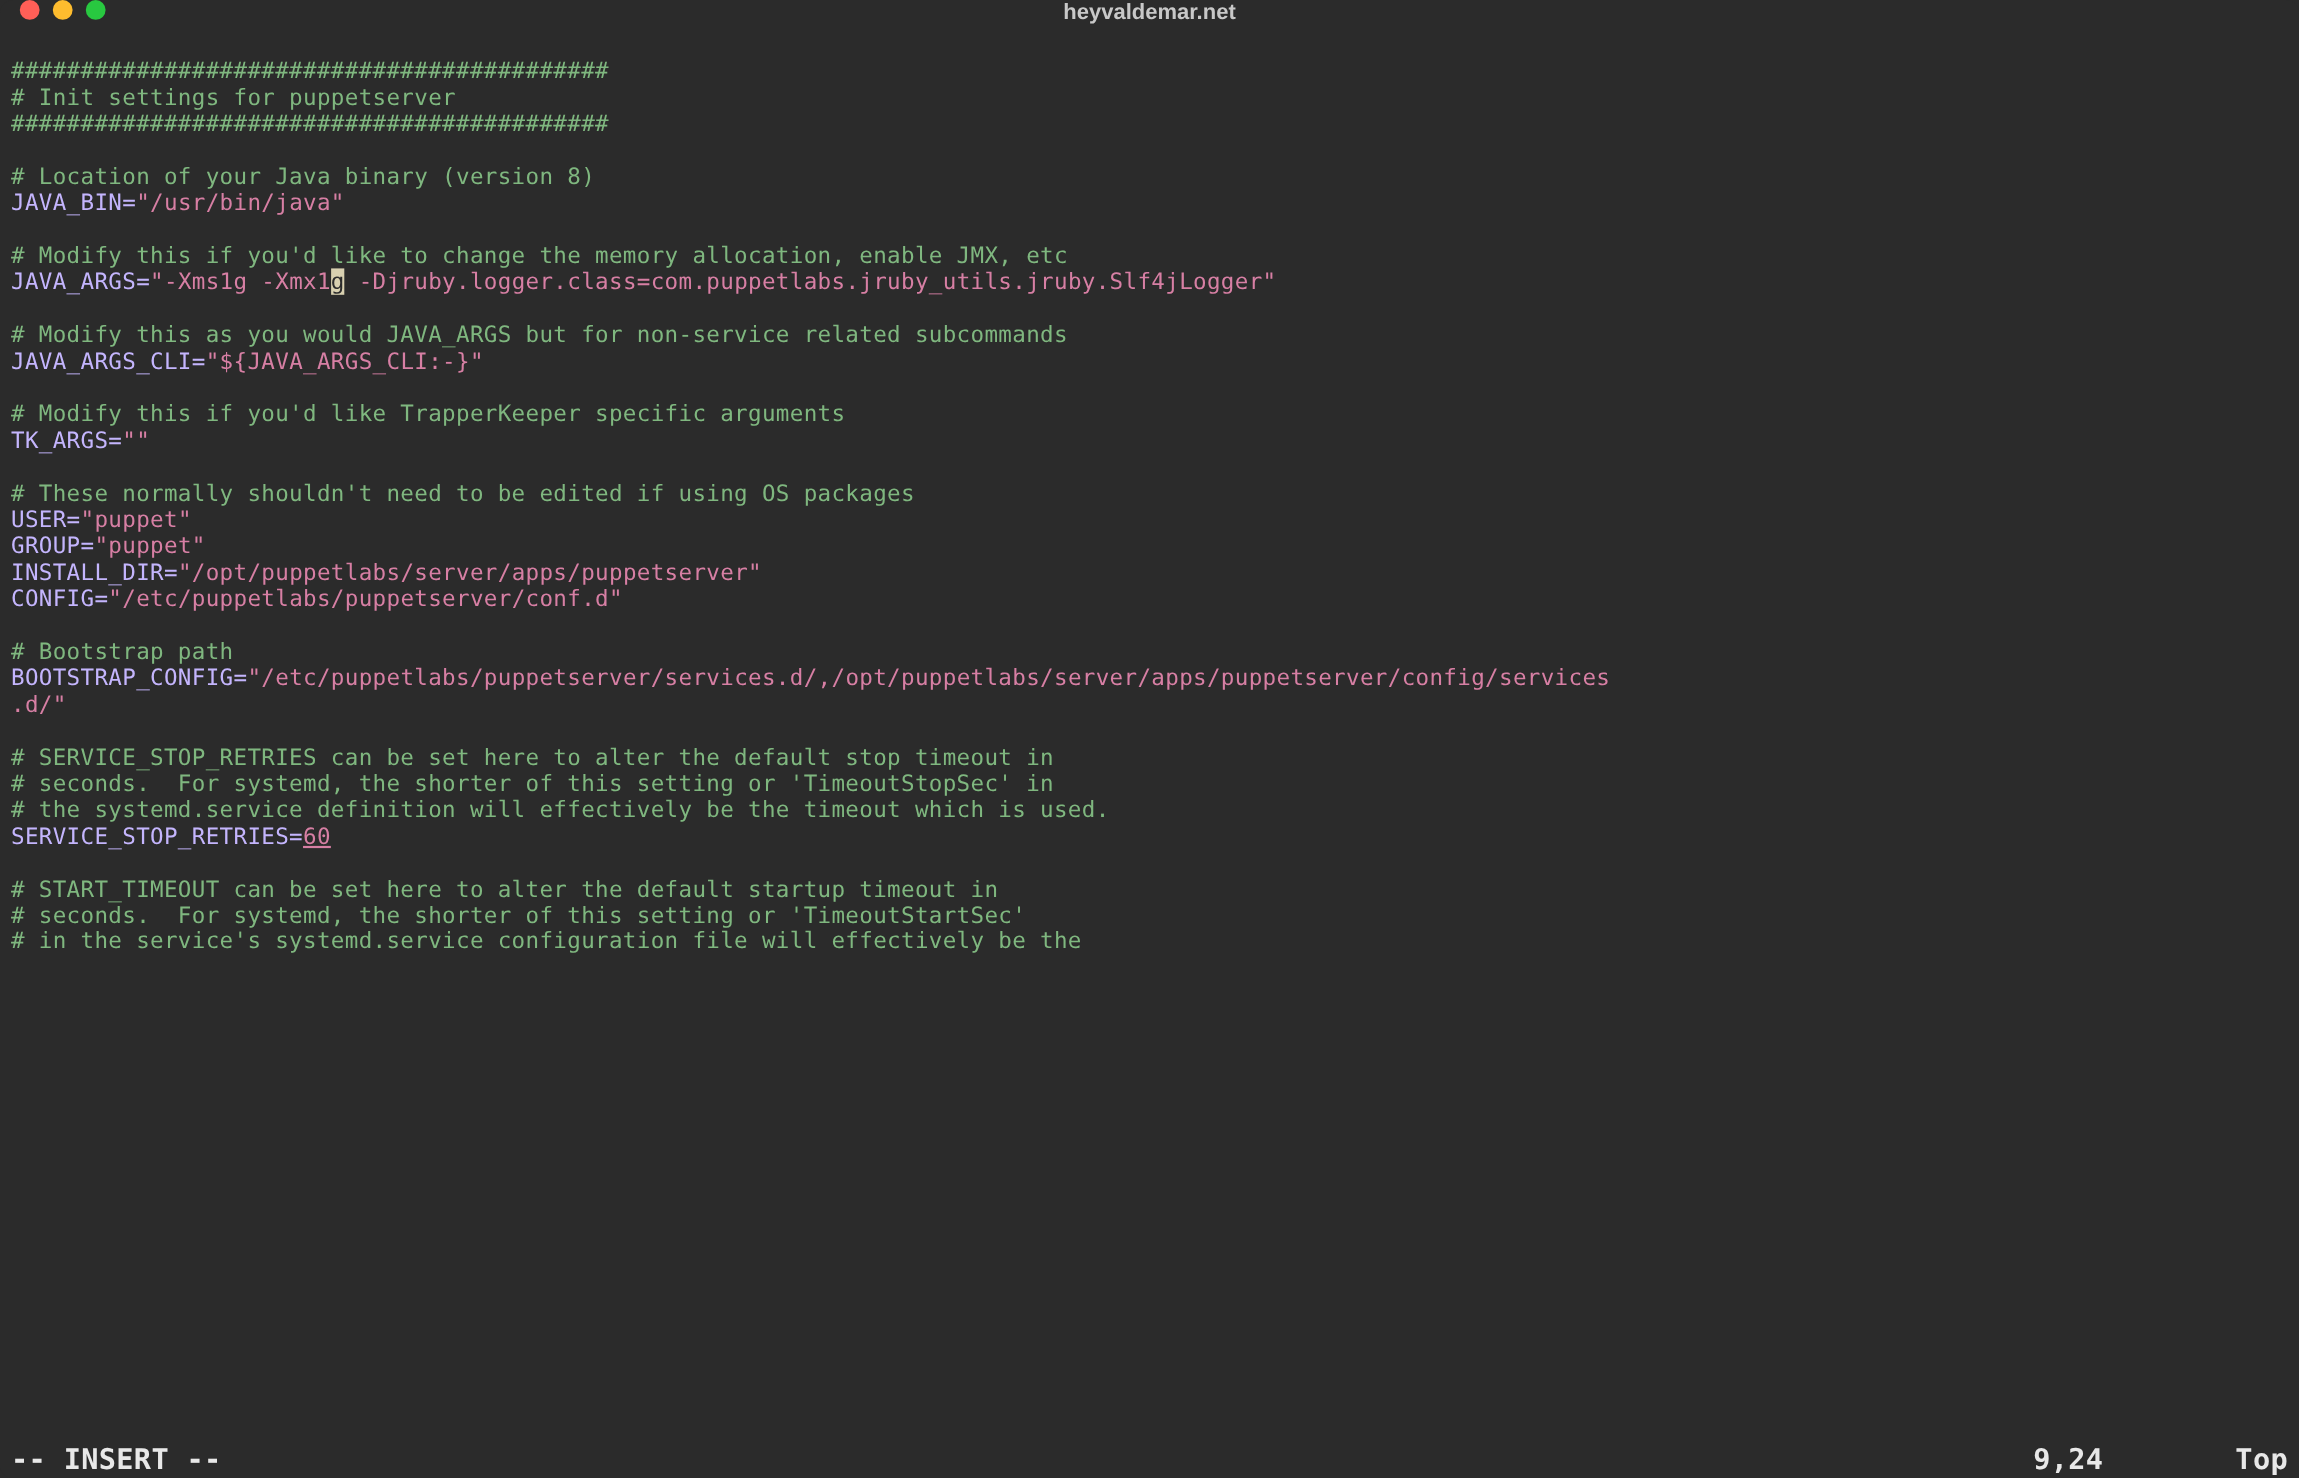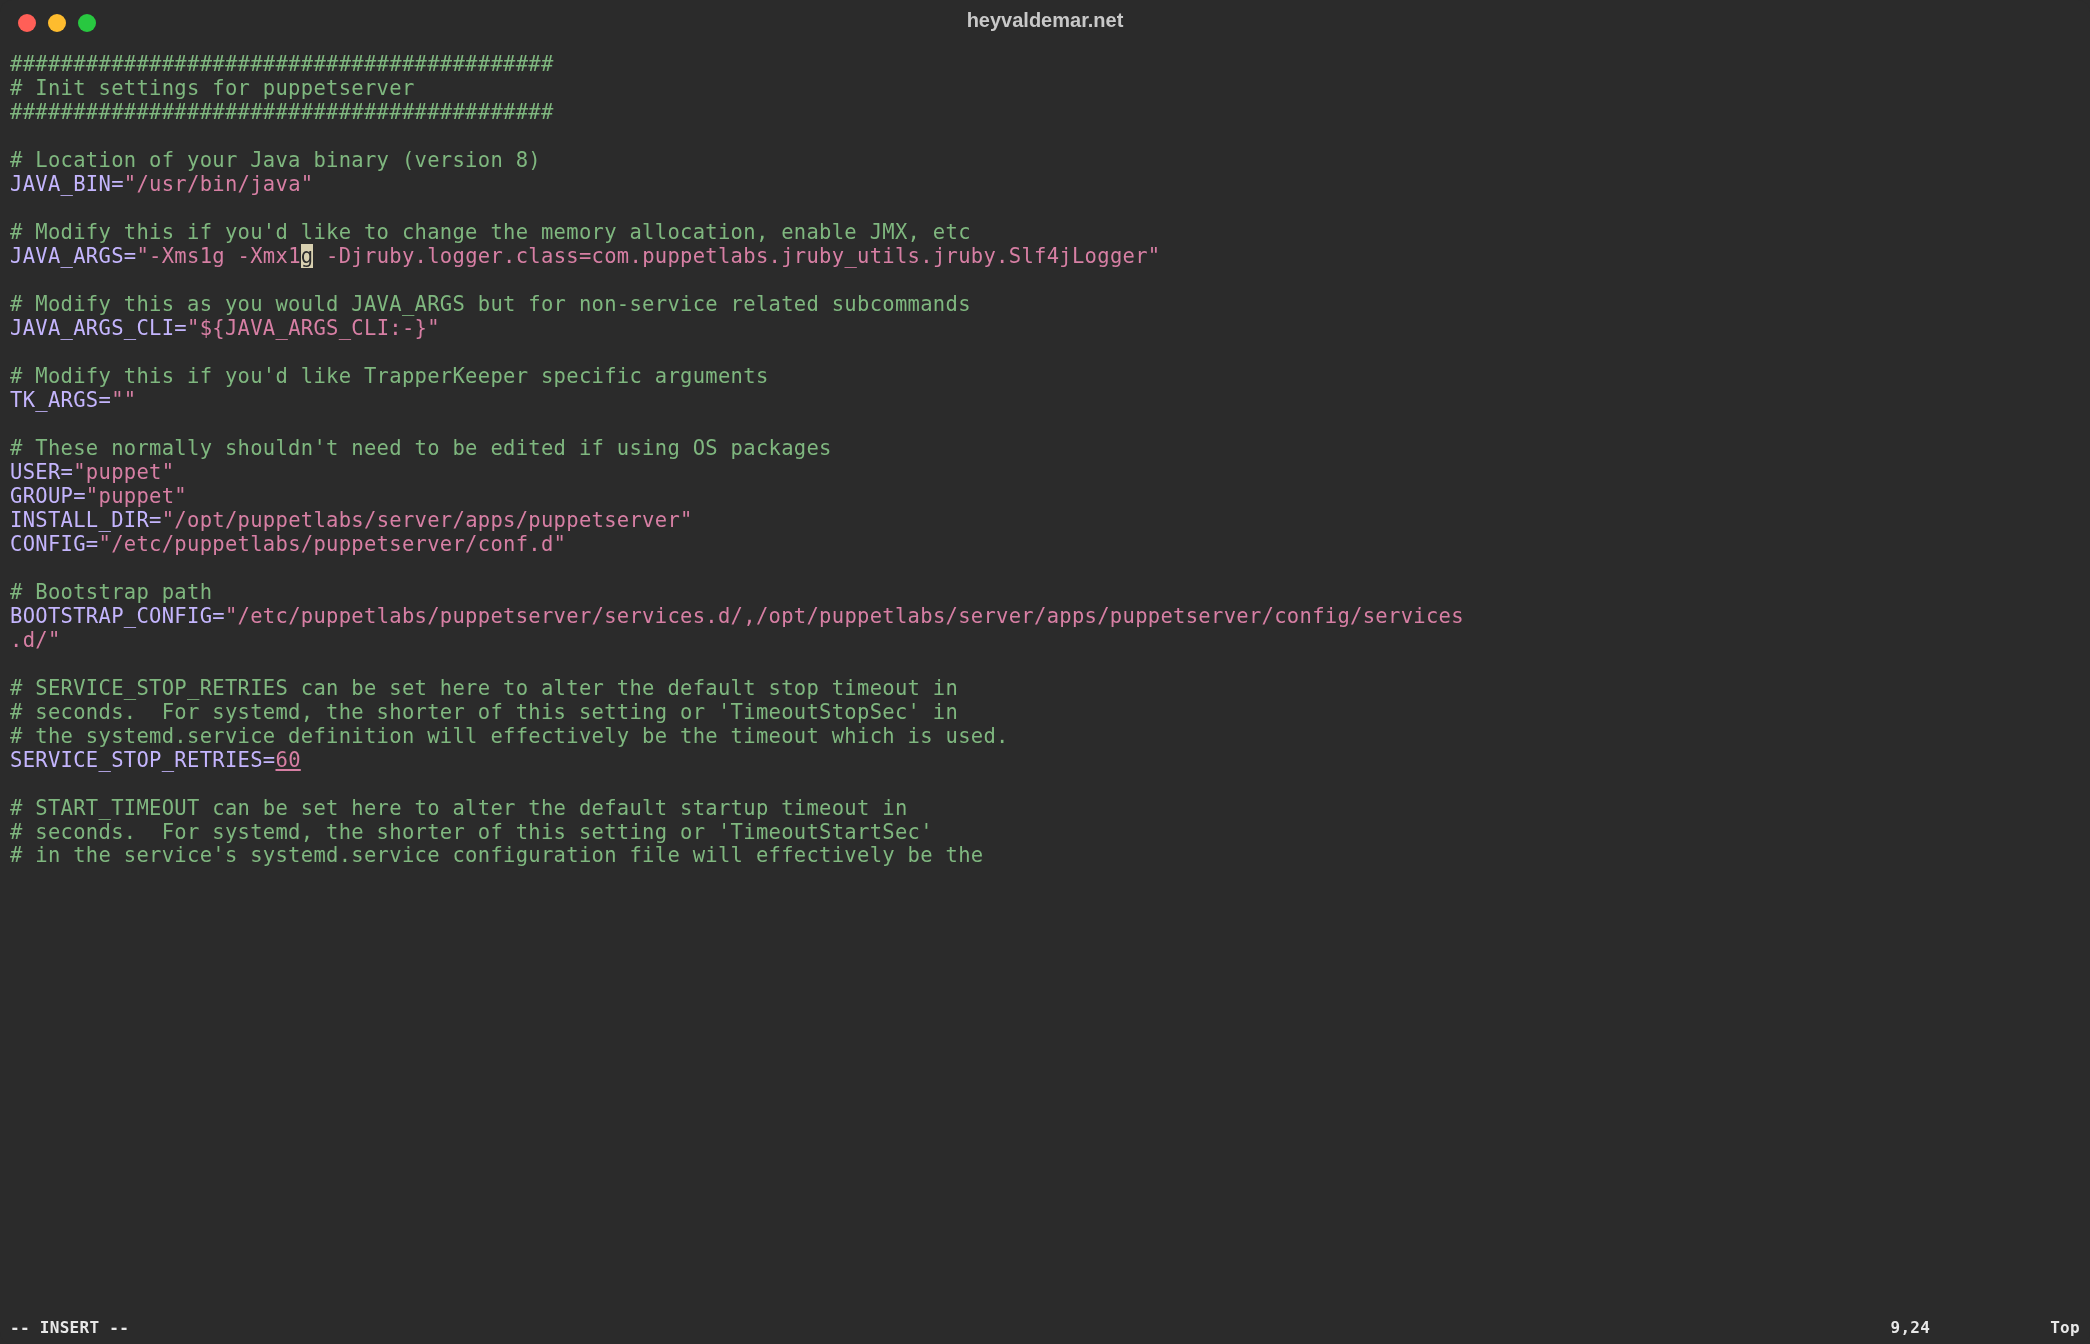--- a/index.html
+++ b/index.html
@@ -15,22 +15,22 @@
     height: 100%;
     background: #2b2b2b;
     border-radius: 12px;
     display: flex;
     flex-direction: column;
     overflow: hidden;
   }
   .titlebar {
     height: 44px;
     display: flex;
-    align-items: flex-end;
-    padding: 12px 18px;
+    align-items: flex-start;
+    padding: 0 18px;
     position: relative;
     flex-shrink: 0;
   }
   .traffic-lights {
     display: flex;
     gap: 12px;
     align-items: center;
   }
   .tl {
     width: 18px;
@@ -67,21 +67,21 @@
   .c-num     { color: #d77fa4; text-decoration: underline; }
   .cursor {
     background: #d8d0b0;
     color: #2b2b2b;
   }
   .statusbar {
     height: 30px;
     display: flex;
     align-items: center;
     padding: 0 10px 4px 10px;
-    font-size: 16px;
+    font-size: 26px;
     color: #e8e8e8;
     font-weight: bold;
     flex-shrink: 0;
     letter-spacing: 0.3px;
   }
   .status-left { flex: 0 0 auto; }
   .status-spacer { flex: 1; }
   .status-pos { margin-right: 120px; }
   .status-scroll { }
 </style>

